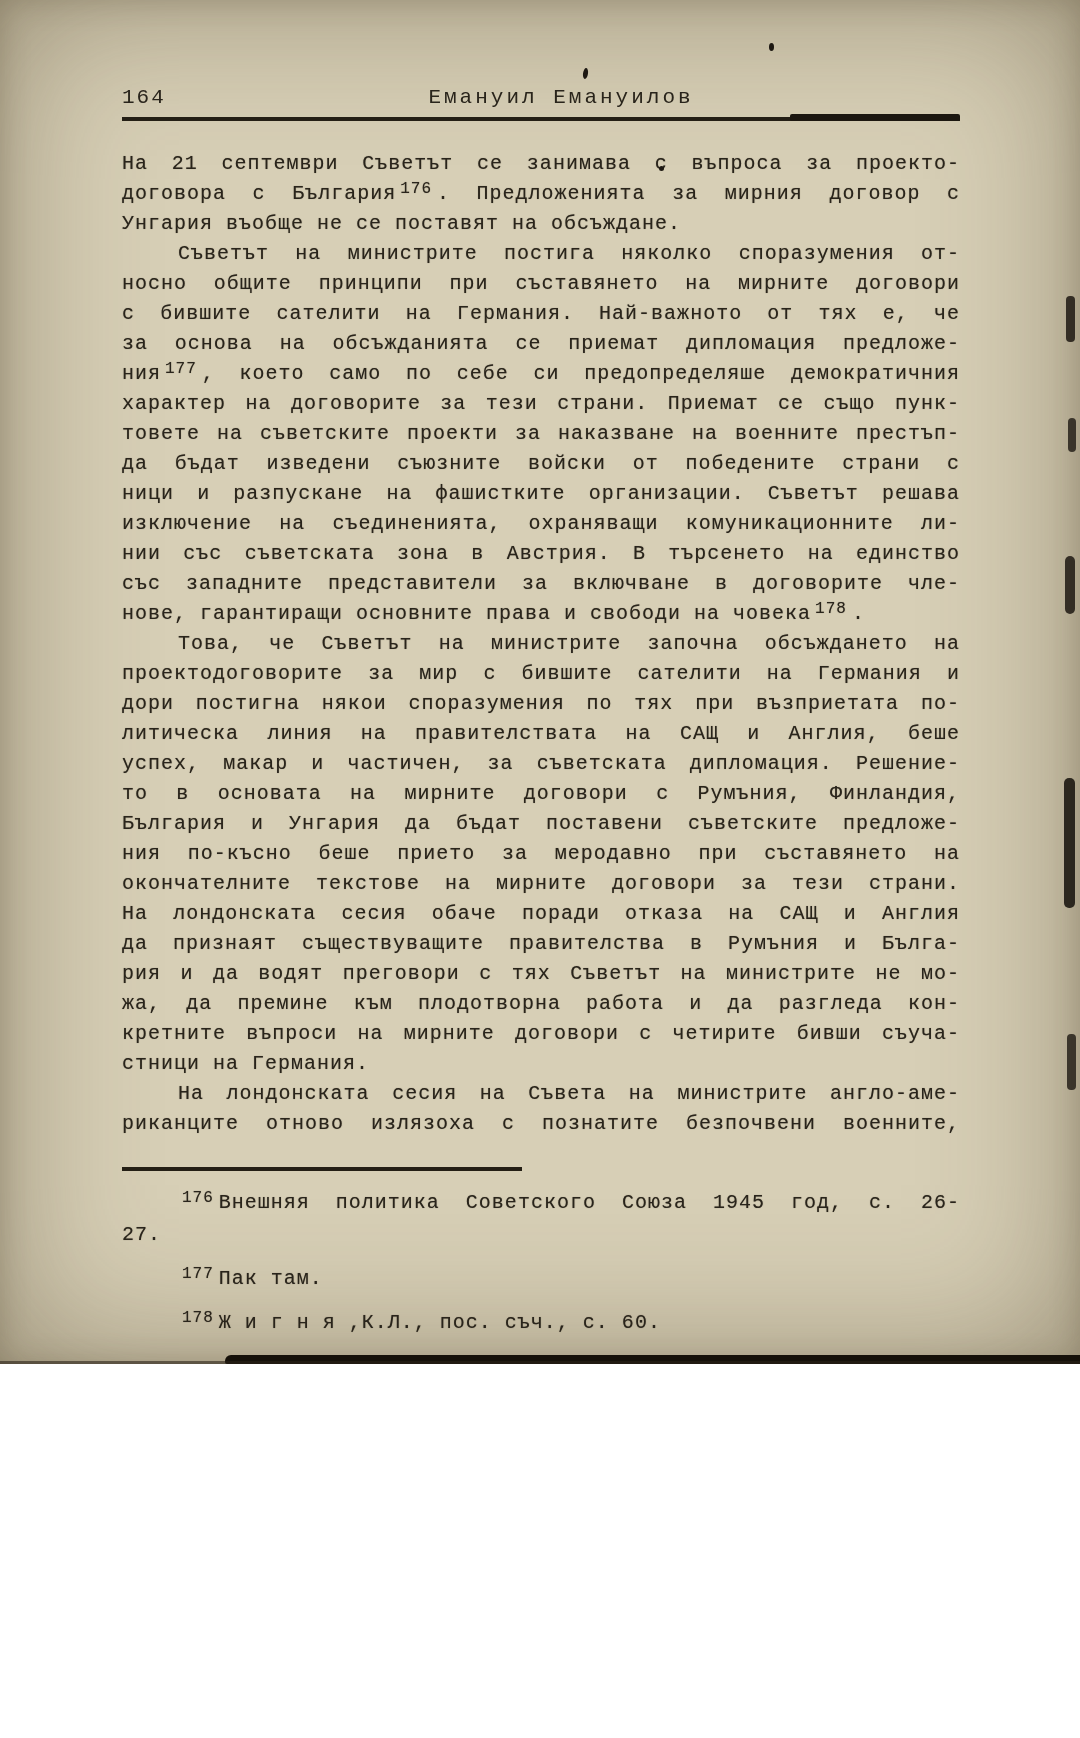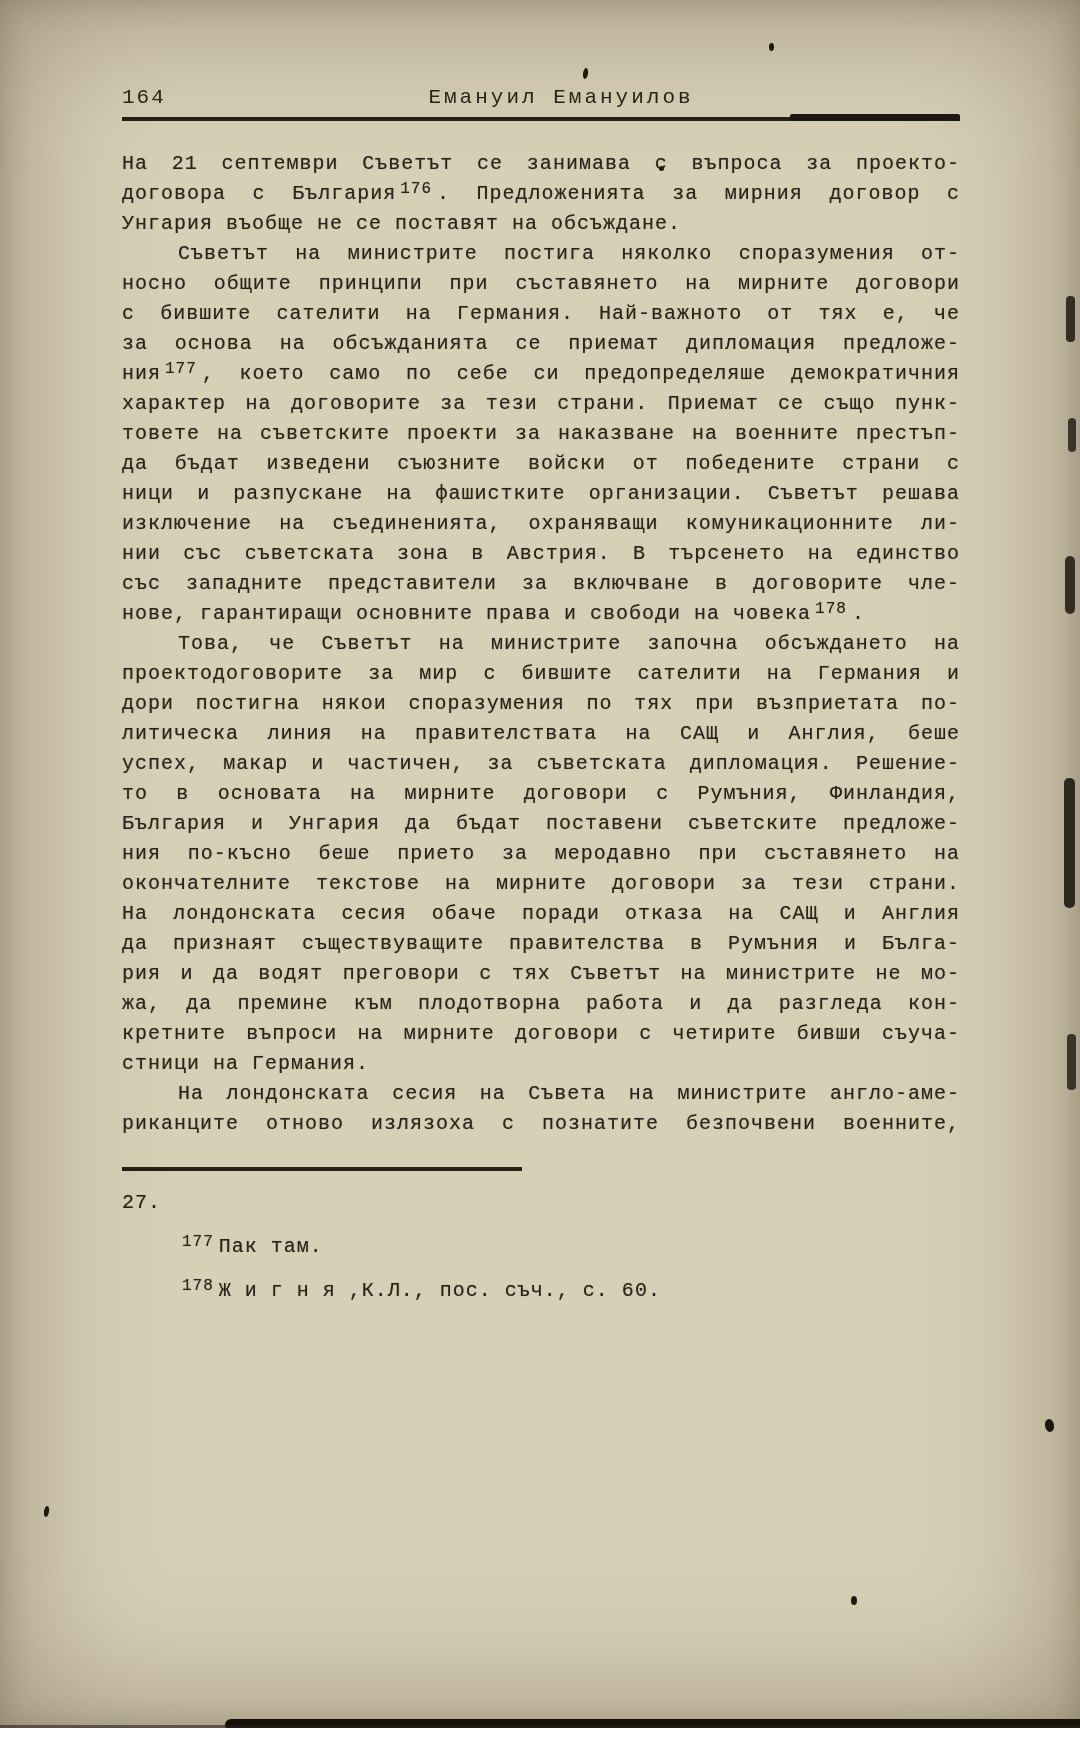--- a/index.html
+++ b/index.html
@@ -1,18 +1,18 @@
 <!DOCTYPE html>
 <html><head>
 <meta charset="utf-8">
 <style>
   html,body { margin:0; padding:0; }
   .page {
     position:relative;
-    width:1080px; height:1728px;
+    width:1080px; height:1364px;
     background:#d7cfb6;
     font-family:"Liberation Mono","DejaVu Sans Mono",monospace;
     color:#29241b;
     overflow:hidden;
     box-shadow: inset 0 0 150px rgba(70,58,34,.45), inset 0 0 30px rgba(70,58,34,.25);
   }
   .content {
     position:absolute; left:122px; top:86px; width:838px;
   }
   .header-row {
@@ -123,20 +123,21 @@
         <div>
           <div class="t-line indent">На лондонската сесия на Съвета на министрите англо-аме-</div>
           <div class="t-line">риканците отново излязоха с познатите безпочвени военните,</div>
         </div>
       </div>
 
     <div class="footnote-separator"></div>
 
     <div class="footnotes">
         <div class="footnote">
+          <div class="t-line indent"><sup class="fnref">176</sup>Внешняя политика Советского Союза 1945 год, с. 26-</div>
           <div class="t-line last">27.</div>
         </div>
         <div class="footnote">
           <div class="t-line last indent"><sup class="fnref">177</sup>Пак там.</div>
         </div>
         <div class="footnote">
           <div class="t-line last indent"><sup class="fnref">178</sup>Ж и г н я ,К.Л., пос. съч., с. 60.</div>
         </div>
       </div>
 

